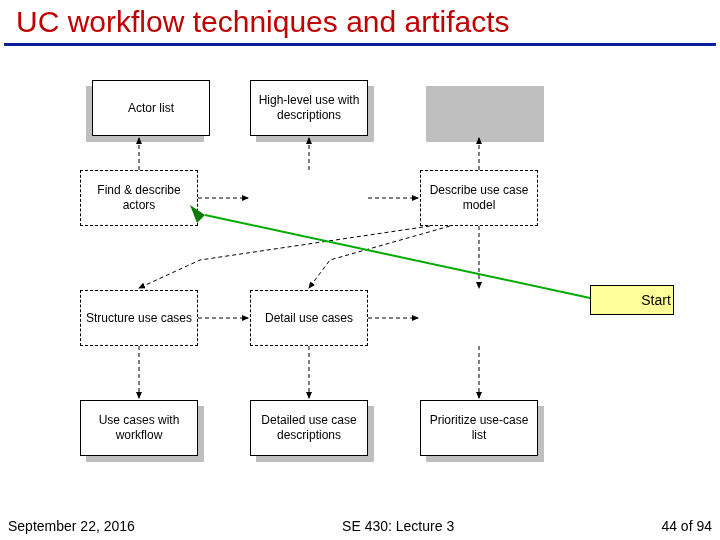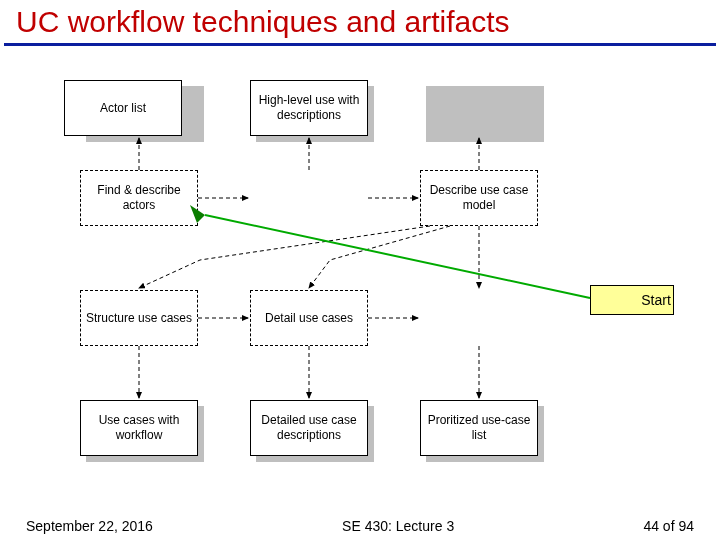--- a/index.html
+++ b/index.html
@@ -66,21 +66,21 @@
     position: absolute;
     bottom: 0;
     left: 0;
     right: 0;
     height: 28px;
     display: flex;
     justify-content: space-between;
     align-items: center;
     font-size: 14px;
     color: #000;
-    padding: 0 26px;
+    padding: 0 8px;
   }
   svg.conn {
     position: absolute;
     top: 0;
     left: 0;
     width: 720px;
     height: 430px;
     pointer-events: none;
   }
 </style>
@@ -89,36 +89,36 @@
 
 <div class="title">UC workflow techniques and artifacts</div>
 <div class="underline"></div>
 
 <div class="diagram">
 
   <div class="shadow" style="left:86px;top:26px"></div>
   <div class="shadow" style="left:256px;top:26px"></div>
   <div class="shadow" style="left:426px;top:26px"></div>
 
-  <div class="box" style="left:64px;top:20px">Actor list</div>
+  <div class="box" style="left:92px;top:20px">Actor list</div>
   <div class="box" style="left:250px;top:20px">High-level use with descriptions</div>
 
   <div class="box dashed" style="left:80px;top:110px">Find &amp; describe actors</div>
   <div class="box dashed" style="left:80px;top:230px">Structure use cases</div>
 
   <div class="box dashed" style="left:420px;top:110px">Describe use case model</div>
   <div class="box dashed" style="left:250px;top:230px">Detail use cases</div>
 
   <div class="shadow" style="left:86px;top:346px"></div>
   <div class="shadow" style="left:256px;top:346px"></div>
   <div class="shadow" style="left:426px;top:346px"></div>
 
   <div class="box" style="left:80px;top:340px">Use cases with workflow</div>
   <div class="box" style="left:250px;top:340px">Detailed use case descriptions</div>
-  <div class="box" style="left:420px;top:340px">Proritized use-case list</div>
+  <div class="box" style="left:420px;top:340px">Prioritize use-case list</div>
 
   <div class="start-box" style="left:590px;top:225px">Start</div>
 
   <svg class="conn">
     <defs>
       <marker id="arr" markerWidth="8" markerHeight="8" refX="6" refY="3" orient="auto">
         <path d="M0,0 L7,3 L0,6 Z" fill="#000"></path>
       </marker>
     </defs>
 

